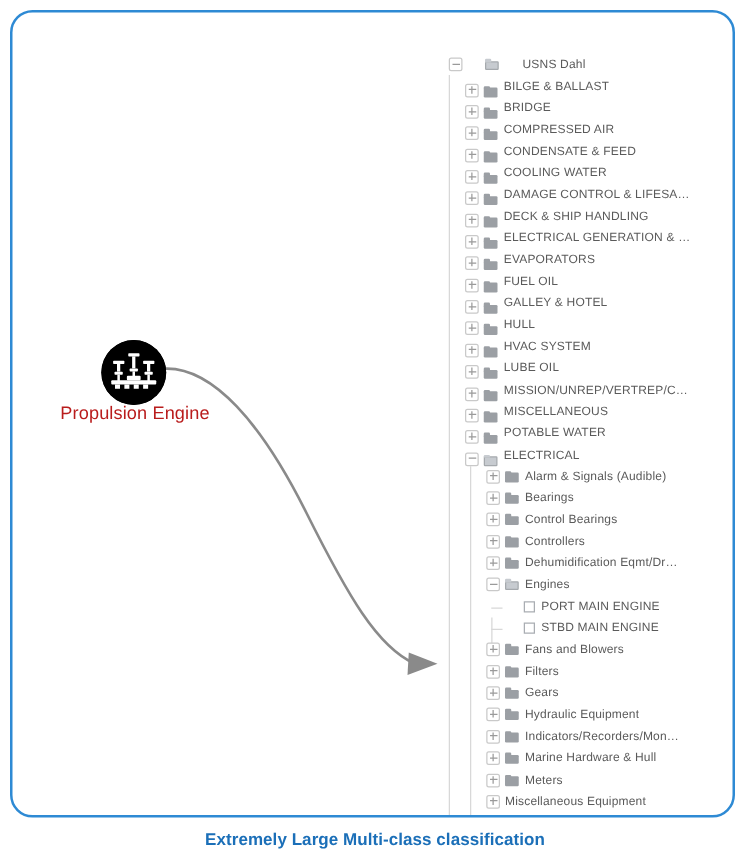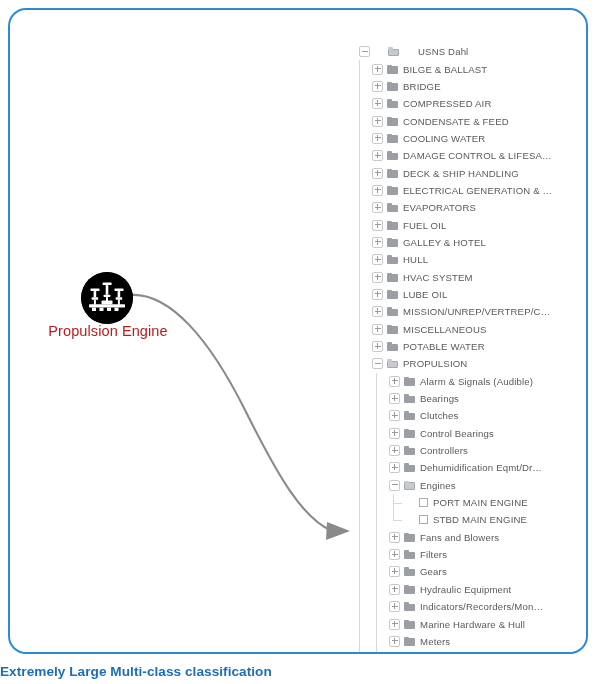--- a/index.html
+++ b/index.html
@@ -56,21 +56,21 @@
   }
   .row .lbl{
     font-size:9.6px;
     color:#5a5a5a;
     letter-spacing:0.15px;
     line-height:17px;
     overflow:hidden;
     text-overflow:clip;
   }
   .lvl0{padding-left:4px;gap:14px;}
-  .lvl1{padding-left:17px;}
+  .lvl1{padding-left:17px;align-items:flex-end;}
   .lvl2{padding-left:34px;}
   .lvl3{padding-left:51px;}
 
   
   .exp{
     width:9px;height:9px;
     border:1px solid #c9c9c9;
     border-radius:2px;
     background:#fff;
     position:relative;
@@ -125,20 +125,21 @@
     width:1px;background:#d8d8d8;
   }
   .hline{
     position:absolute;
     height:1px;background:#d8d8d8;
   }
 
   
   .caption{
     position:absolute;left:0;top:664px;width:600px;
+    text-align:center;
     font-size:13.6px;font-weight:bold;
     color:#1b6fb8;
     letter-spacing:0.05px;
   }
 </style>
 </head>
 <body>
 
 <div class="figure">
 
@@ -270,36 +271,31 @@
           <span class="lbl">MISCELLANEOUS</span>
         </div>
         <div class="row lvl1">
           <span class="exp plus"></span>
           <span class="folder"></span>
           <span class="lbl">POTABLE WATER</span>
         </div>
         <div class="row lvl1">
           <span class="exp minus"></span>
           <span class="folder open"></span>
-          <span class="lbl">PROPULSION</span>
+          <span class="lbl">ELECTRICAL</span>
         </div>
         <div class="row lvl2">
           <span class="exp plus"></span>
           <span class="folder"></span>
           <span class="lbl">Alarm &amp; Signals (Audible)</span>
         </div>
         <div class="row lvl2">
           <span class="exp plus"></span>
           <span class="folder"></span>
           <span class="lbl">Bearings</span>
-        </div>
-        <div class="row lvl2">
-          <span class="exp plus"></span>
-          <span class="folder"></span>
-          <span class="lbl">Clutches</span>
         </div>
         <div class="row lvl2">
           <span class="exp plus"></span>
           <span class="folder"></span>
           <span class="lbl">Control Bearings</span>
         </div>
         <div class="row lvl2">
           <span class="exp plus"></span>
           <span class="folder"></span>
           <span class="lbl">Controllers</span>

